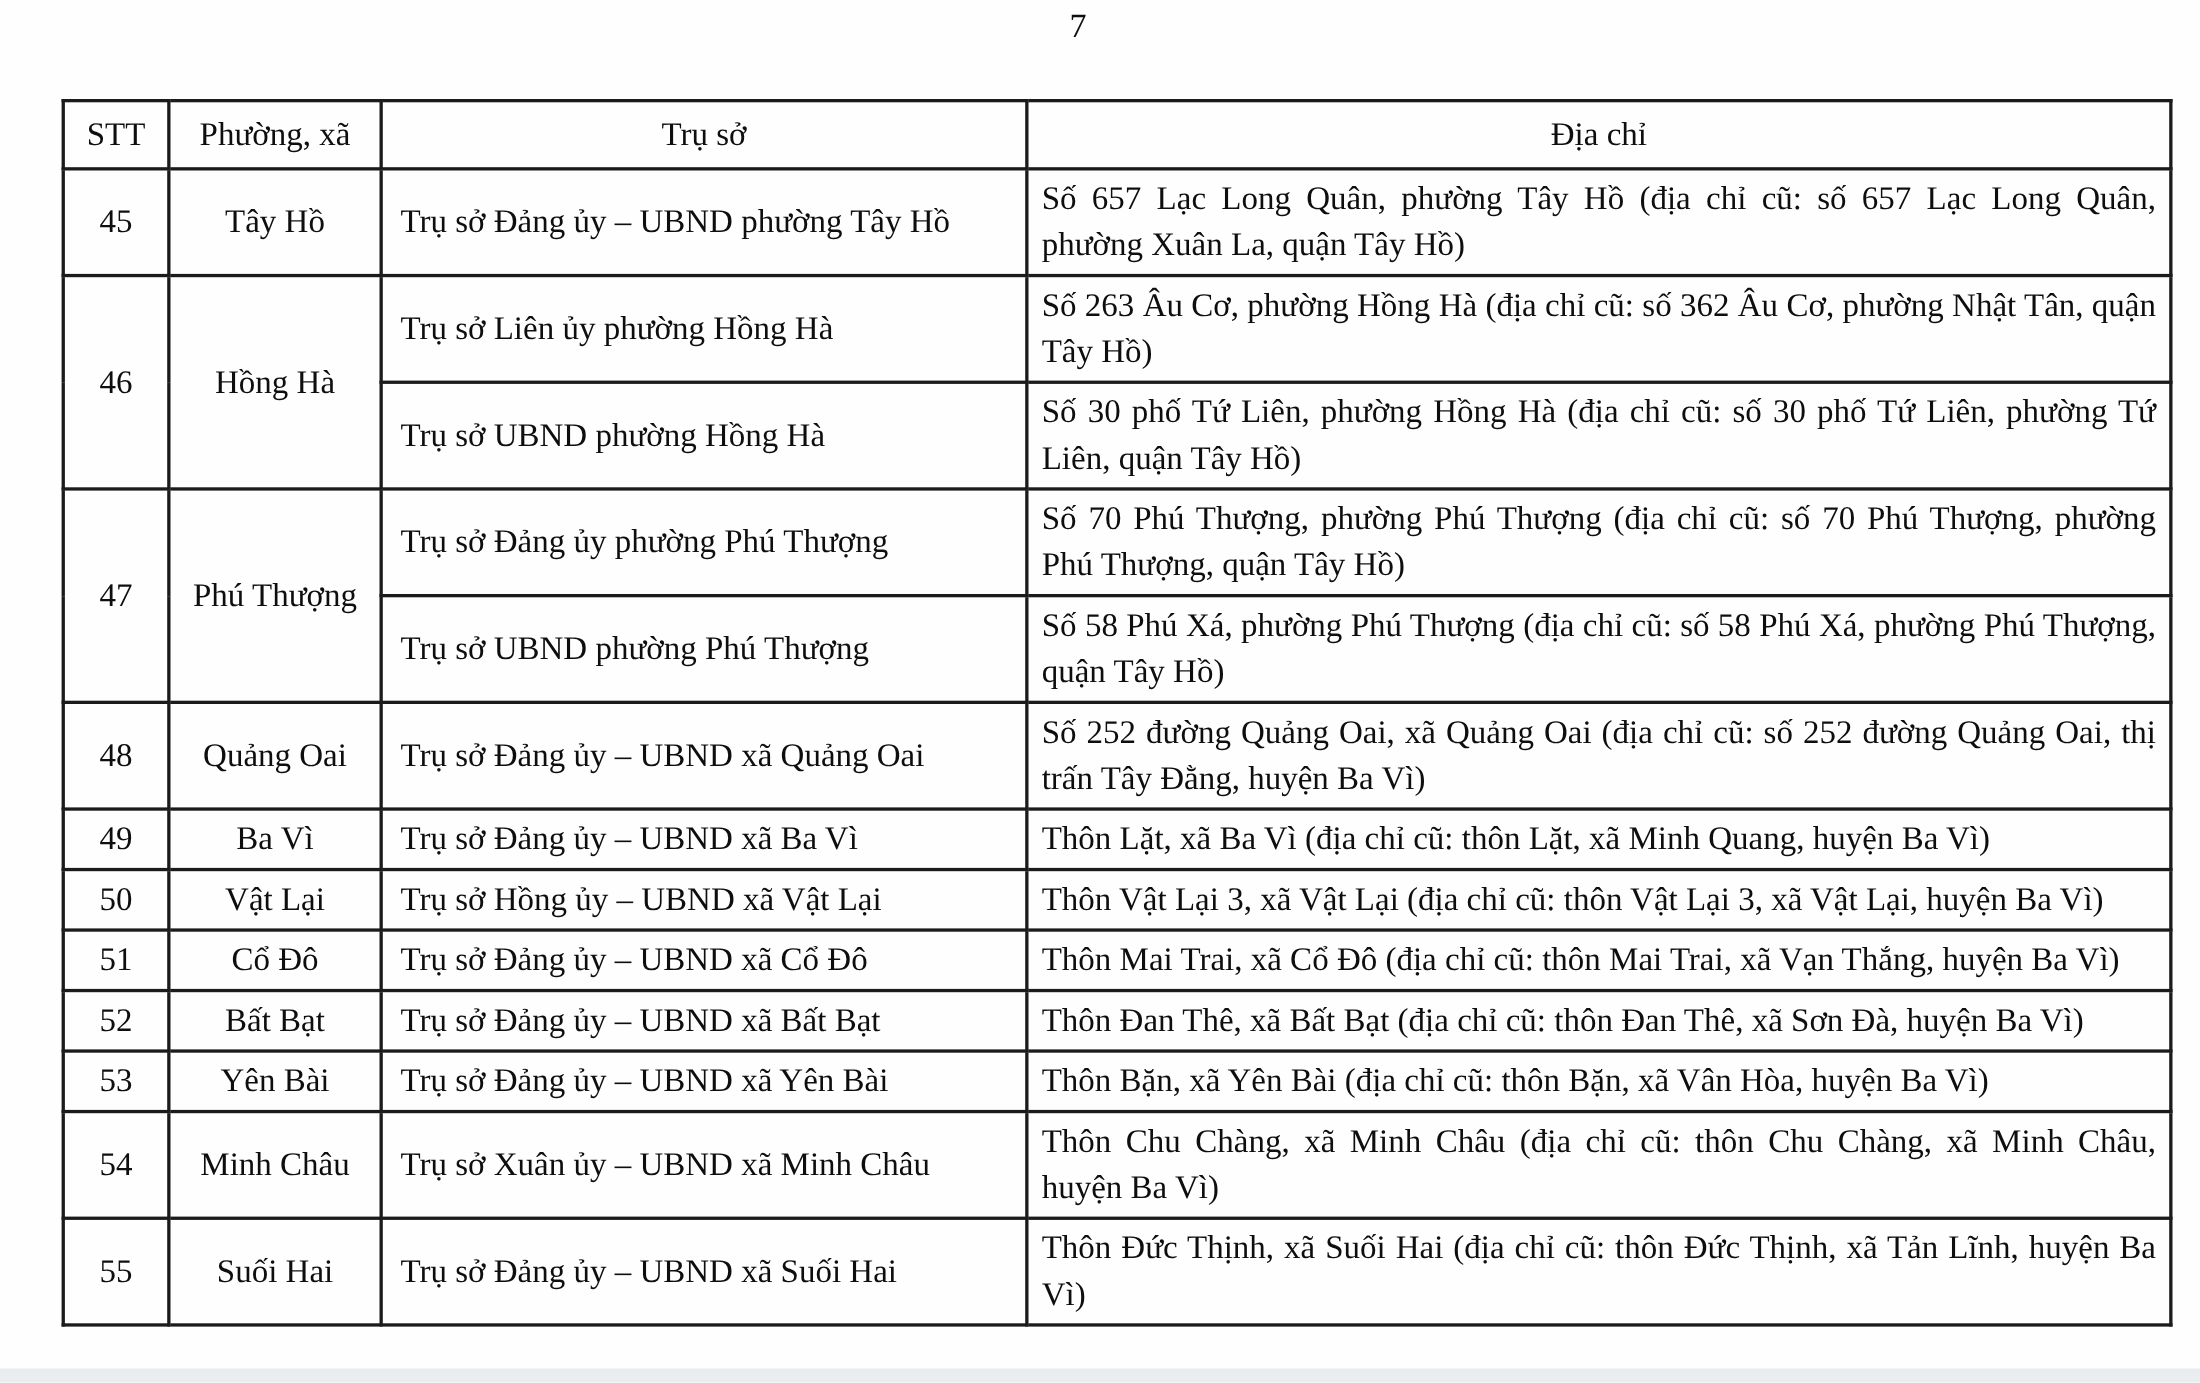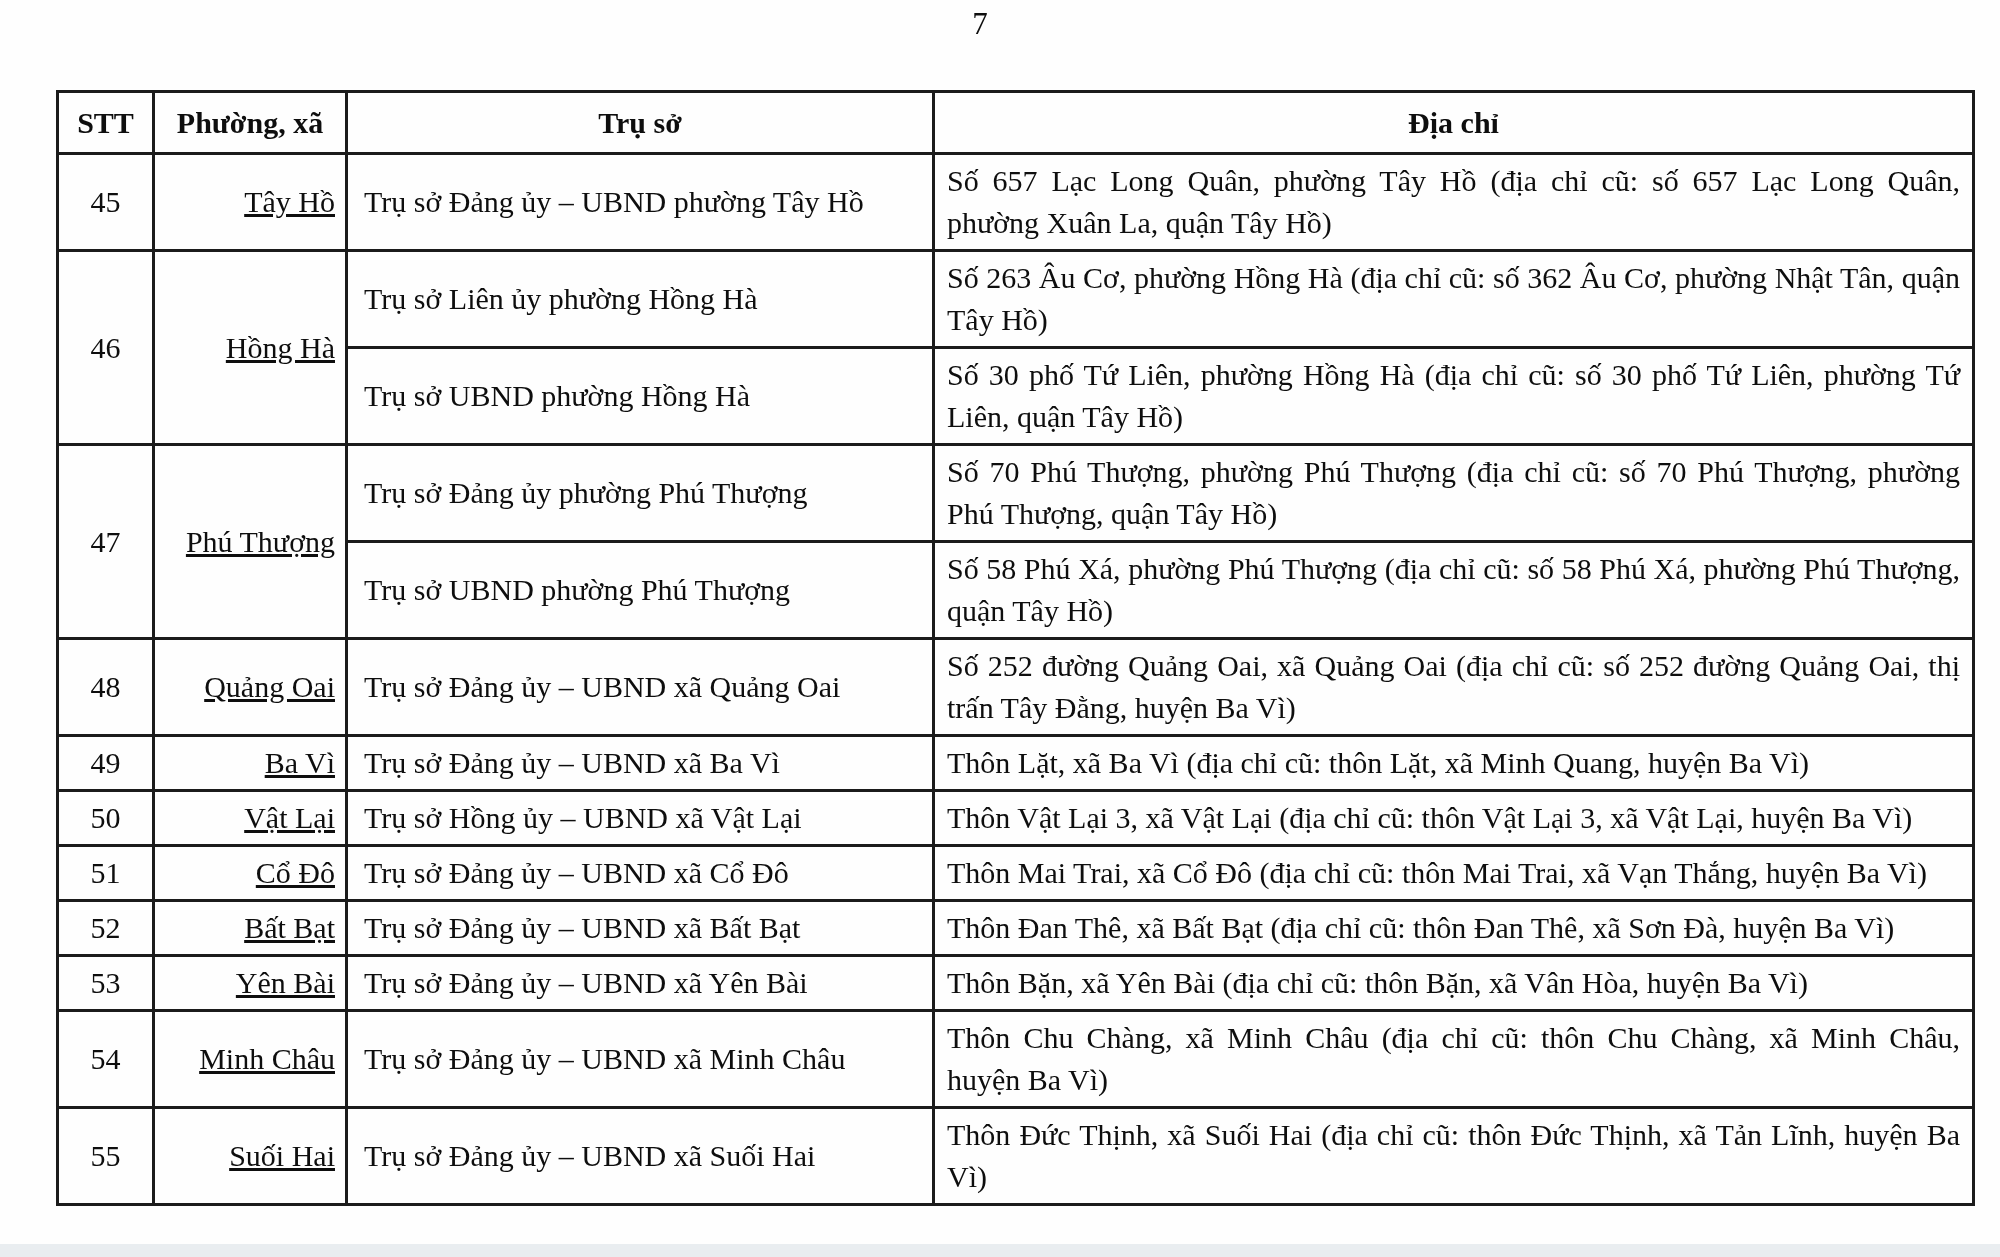--- a/index.html
+++ b/index.html
@@ -19,31 +19,31 @@
   table.doc-table{
     position:absolute;left:56px;top:90px;width:1916px;
     border-collapse:collapse;table-layout:fixed;
   }
   .doc-table th,.doc-table td{
     border:3px solid #1b1b1b;
     vertical-align:middle;
     overflow:hidden;
   }
   .doc-table th{
-    font-weight:bold;font-size:30px;height:59px;padding:0 6px;text-align:center;
+    font-weight:normal;font-size:30px;height:59px;padding:0 6px;text-align:center;
   }
   .doc-table td{
     font-size:30px;line-height:42px;padding:5px 10px;
   }
   col.w-stt{width:96px;}
   col.w-ward{width:193px;}
   col.w-office{width:587px;}
   col.w-address{width:1040px;}
   td.c-stt{text-align:center;}
-  td.c-ward{text-align:right;text-decoration:underline;}
+  td.c-ward{text-align:center;}
   td.c-office{text-align:left;padding-left:16px;}
   td.c-address{text-align:justify;padding-left:12px;padding-right:12px;font-family:Liberation Serif, serif;}
   .scan-edge{
     position:absolute;left:0;bottom:0;width:2000px;height:13px;
     background:#e9edf0;
   }
 </style>
 </head>
 <body>
 
@@ -125,21 +125,21 @@
         </tr>
         <tr>
           <td class="c-stt" rowspan="1">53</td>
           <td class="c-ward" rowspan="1">Yên Bài</td>
           <td class="c-office">Trụ sở Đảng ủy – UBND xã Yên Bài</td>
           <td class="c-address">Thôn Bặn, xã Yên Bài (địa chỉ cũ: thôn Bặn, xã Vân Hòa, huyện Ba Vì)</td>
         </tr>
         <tr>
           <td class="c-stt" rowspan="1">54</td>
           <td class="c-ward" rowspan="1">Minh Châu</td>
-          <td class="c-office">Trụ sở Đảng ủy – UBND xã Minh Châu</td>
+          <td class="c-office">Trụ sở Xuân ủy – UBND xã Minh Châu</td>
           <td class="c-address">Thôn Chu Chàng, xã Minh Châu (địa chỉ cũ: thôn Chu Chàng, xã Minh Châu, huyện Ba Vì)</td>
         </tr>
         <tr>
           <td class="c-stt" rowspan="1">55</td>
           <td class="c-ward" rowspan="1">Suối Hai</td>
           <td class="c-office">Trụ sở Đảng ủy – UBND xã Suối Hai</td>
           <td class="c-address">Thôn Đức Thịnh, xã Suối Hai (địa chỉ cũ: thôn Đức Thịnh, xã Tản Lĩnh, huyện Ba Vì)</td>
         </tr>
       </tbody>
   </table>

